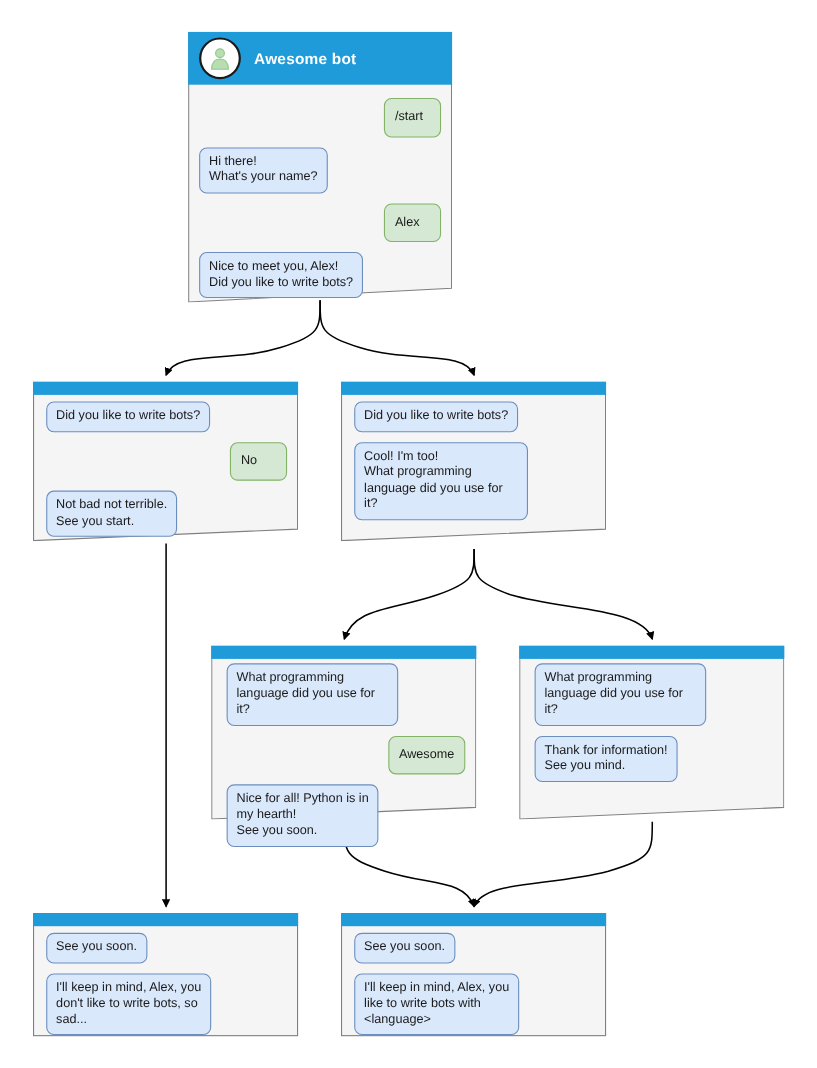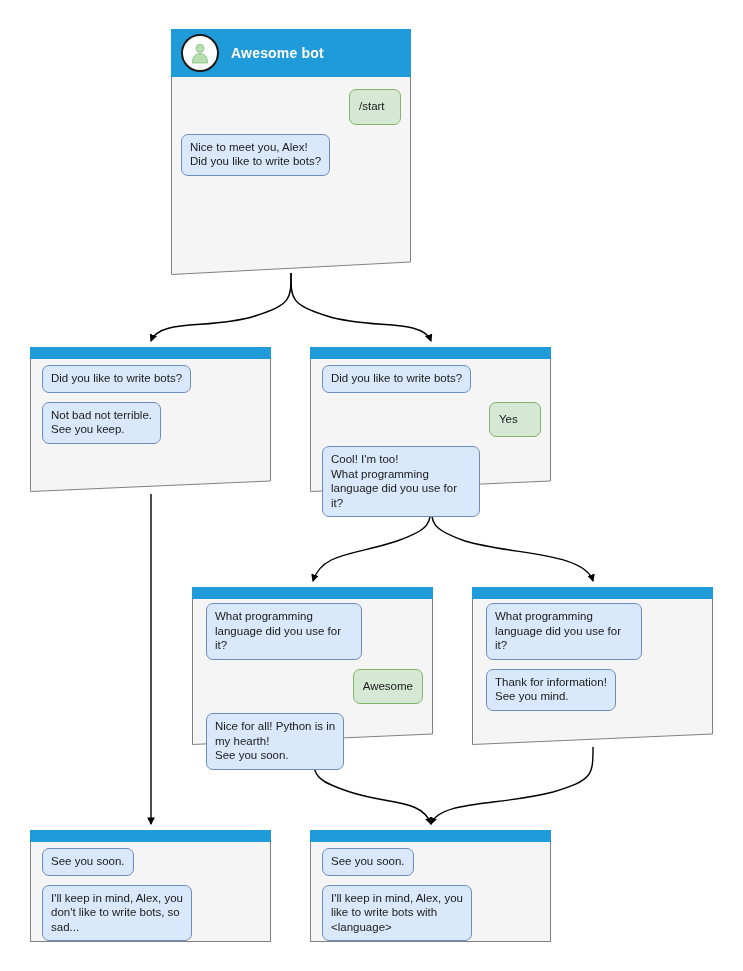--- a/index.html
+++ b/index.html
@@ -173,54 +173,61 @@
           <path d="M 4.4 22 C 4.4 15.2 8 12.6 12 12.6 C 16 12.6 19.6 15.2 19.6 22 Z" fill="#b7ddb0" stroke="#8fc98a" stroke-width="1"></path>
         </svg>
       </div>
       <div class="bot-title">Awesome bot</div>
     </div>
     <div class="chat-area" style="top:52px; padding:8px 10px 0 10px;">
         <div class="msg-row right">
           <div class="bubble user tall">/start</div>
         </div>
         <div class="msg-row left">
+          <div class="bubble bot">Hi there!
+What's your name?</div>
+        </div>
+        <div class="msg-row right">
+          <div class="bubble user tall">Alex</div>
+        </div>
+        <div class="msg-row left">
           <div class="bubble bot">Nice to meet you, Alex!
 Did you like to write bots?</div>
         </div>
       </div>
   </div>
 
   <div class="node plain skew" style="left:30px; top:347px; width:241px; height:145px;">
     <svg class="skew-body" viewBox="0 0 241 145" preserveAspectRatio="none" xmlns="http://www.w3.org/2000/svg">
       <polygon points="0.5,0.5 240.5,0.5 240.5,134 0.5,144.5" fill="#f5f5f5" stroke="#808080" stroke-width="1"></polygon>
     </svg>
     <div class="node-header"></div>
     <div class="chat-area" style="top:12px; padding:6px 10px 0 12px;">
         <div class="msg-row left">
           <div class="bubble bot">Did you like to write bots?</div>
         </div>
+        <div class="msg-row right">
+          <div class="bubble user tall">No</div>
+        </div>
         <div class="msg-row left">
           <div class="bubble bot">Not bad not terrible.
-See you keep.</div>
+See you start.</div>
         </div>
       </div>
   </div>
 
   <div class="node plain skew" style="left:310px; top:347px; width:241px; height:145px;">
     <svg class="skew-body" viewBox="0 0 241 145" preserveAspectRatio="none" xmlns="http://www.w3.org/2000/svg">
       <polygon points="0.5,0.5 240.5,0.5 240.5,134 0.5,144.5" fill="#f5f5f5" stroke="#808080" stroke-width="1"></polygon>
     </svg>
     <div class="node-header"></div>
     <div class="chat-area" style="top:12px; padding:6px 10px 0 12px;">
         <div class="msg-row left">
           <div class="bubble bot">Did you like to write bots?</div>
         </div>
-        <div class="msg-row right">
-          <div class="bubble user tall">Yes</div>
-        </div>
         <div class="msg-row left">
           <div class="bubble bot">Cool! I'm too!
 What programming
 language did you use for it?</div>
         </div>
       </div>
   </div>
 
   <div class="node plain skew" style="left:192px; top:587px; width:241px; height:158px;">
     <svg class="skew-body" viewBox="0 0 241 158" preserveAspectRatio="none" xmlns="http://www.w3.org/2000/svg">

